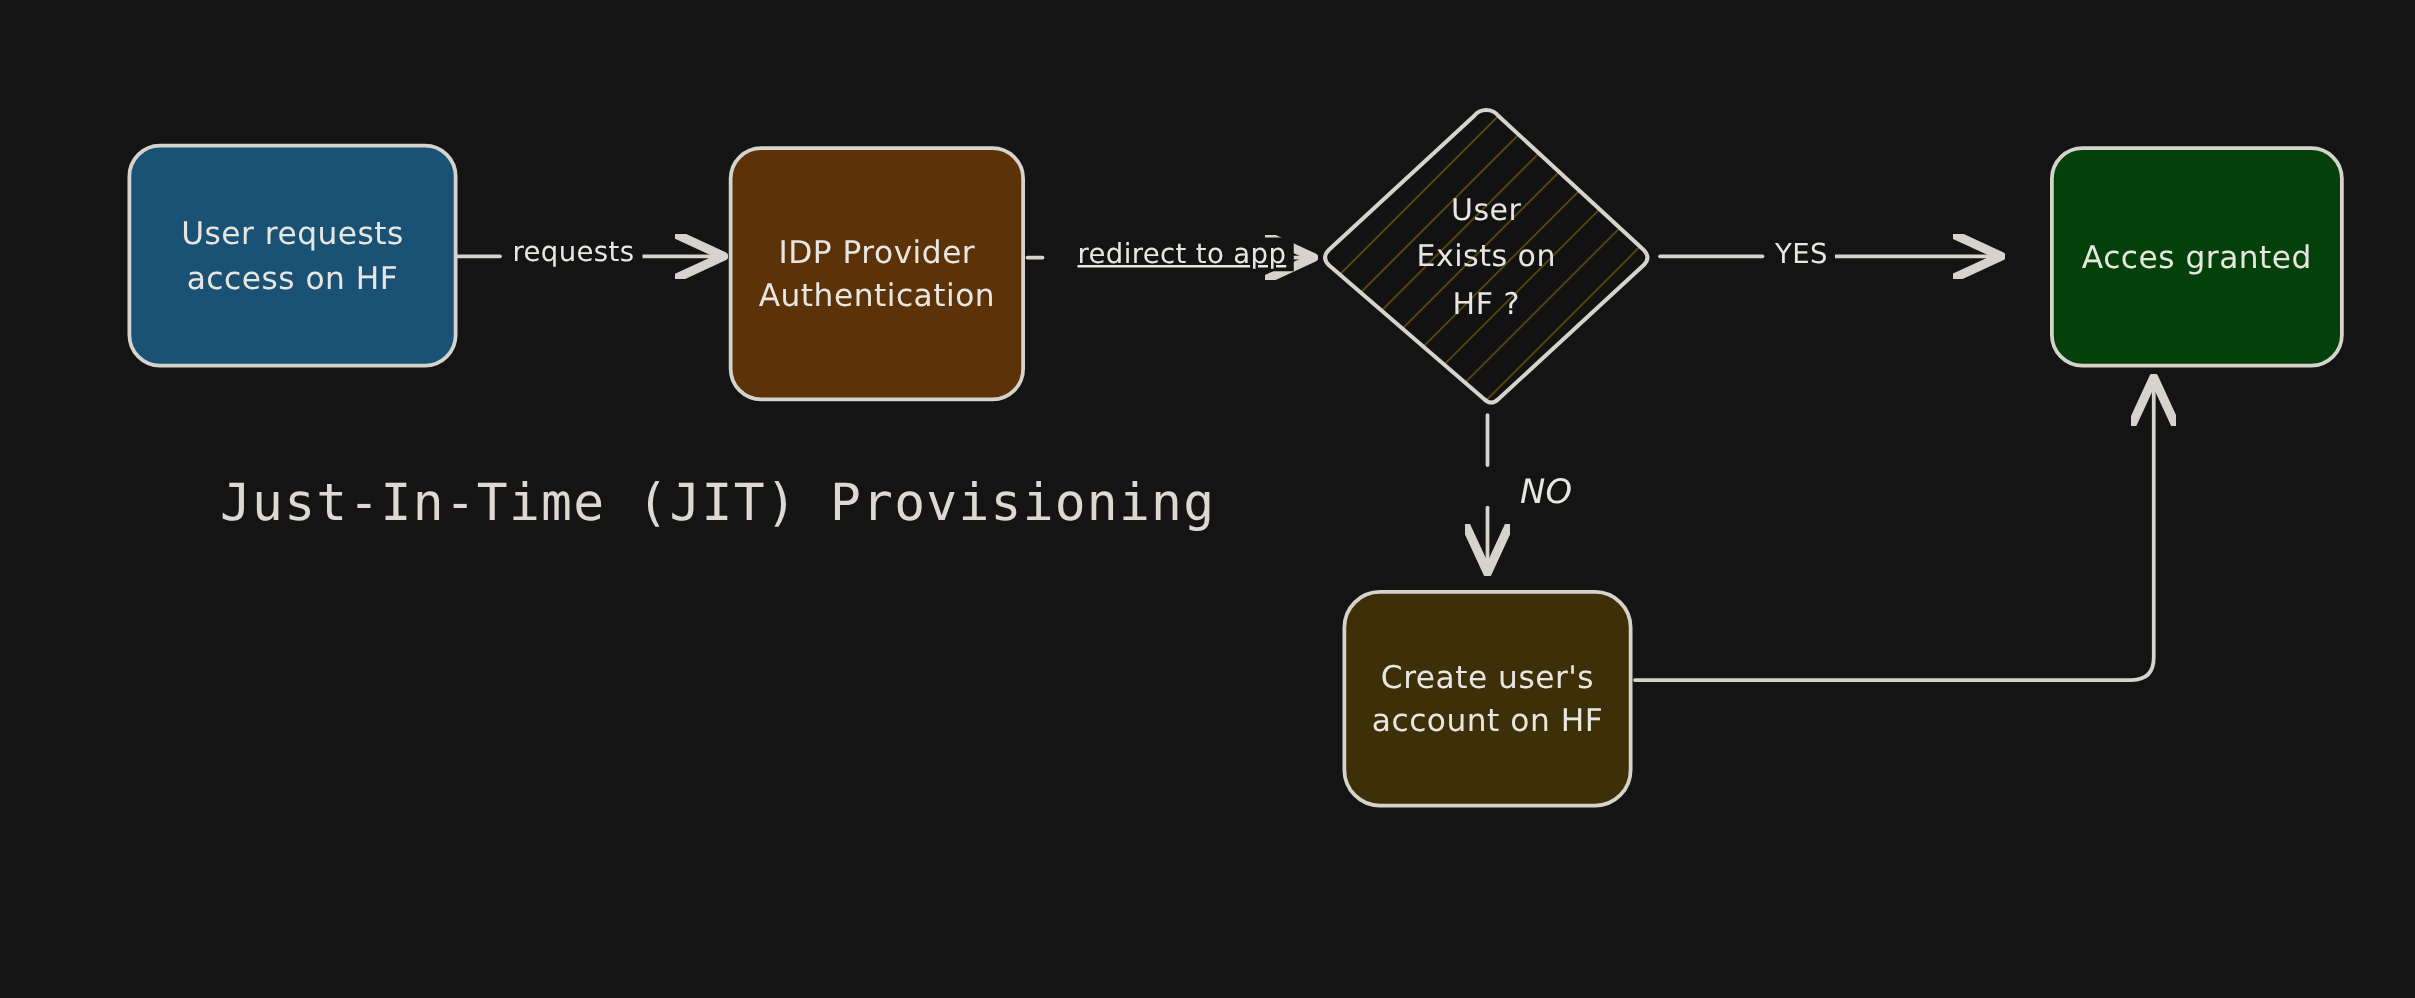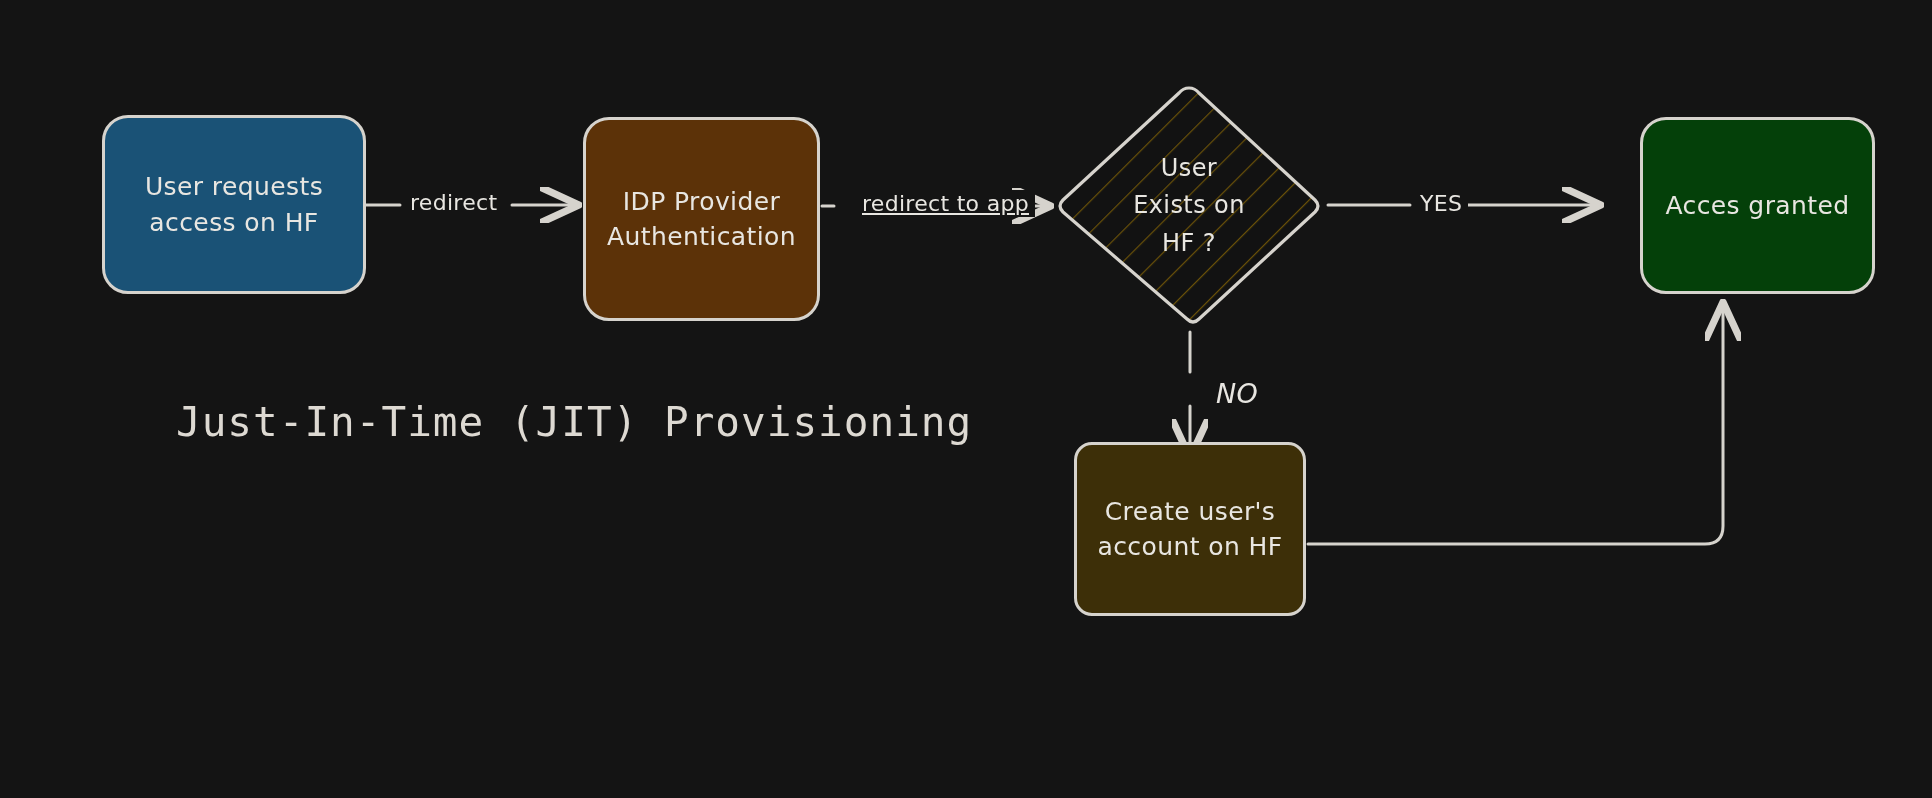--- a/index.html
+++ b/index.html
@@ -26,21 +26,21 @@
   }
 
   
   .rect{
     border:3px solid #d6d3cd;
     border-radius:26px;
   }
   #node-user-request{left:102px;top:115px;width:264px;height:179px;background:#1a5276;}
   #node-idp{left:583px;top:117px;width:237px;height:204px;background:#5c3208;}
   #node-access-granted{left:1604px;top:117px;width:235px;height:177px;background:#044009;margin-left:36px;}
-  #node-create-account{left:1074px;top:442px;width:232px;height:174px;background:#3d2f08;border-radius:18px;}
+  #node-create-account{left:1074px;top:472px;width:232px;height:174px;background:#3d2f08;border-radius:30px;}
 
   
   #node-decision{
     left:1053px;top:82px;width:272px;height:248px;
     display:flex;align-items:center;
   }
   #node-decision .diamond-svg{position:absolute;left:0;top:0;width:272px;height:248px;}
   #node-decision .label{position:relative;z-index:2;font-size:24px;line-height:1.55;}
 
   
@@ -54,21 +54,21 @@
     background:#141414;
     padding:1px 6px;
   }
   #edge-label-redirect{left:404px;top:189px;}
   #edge-label-redirect-app{left:856px;top:190px;text-decoration:underline;}
   #edge-label-yes{left:1414px;top:190px;}
   #edge-label-no{left:1210px;top:377px;font-style:italic;font-size:27px;}
 
   
   #diagram-title{
-    position:absolute;left:176px;top:398px;
+    position:absolute;left:176px;top:378px;
     color:#ddd9d2;
     font-family:"DejaVu Sans Mono","Liberation Mono",monospace;
     font-size:41px;
     letter-spacing:1px;
     white-space:nowrap;
   }
 </style>
 </head>
 <body>
 
@@ -129,18 +129,18 @@
 
 <div class="node rect" id="node-access-granted">
   <span class="label">Acces granted</span>
 </div>
 
 <div class="node rect" id="node-create-account">
   <span class="label">Create user's
 account on HF</span>
 </div>
 
-<div class="edge-label" id="edge-label-redirect">redirect</div>
+<div class="edge-label" id="edge-label-redirect">requests</div>
 <div class="edge-label" id="edge-label-redirect-app">redirect to app</div>
 <div class="edge-label" id="edge-label-yes">YES</div>
 <div class="edge-label" id="edge-label-no">NO</div>
 
 <div id="diagram-title">Just-In-Time (JIT) Provisioning</div>
 
 </body></html>

